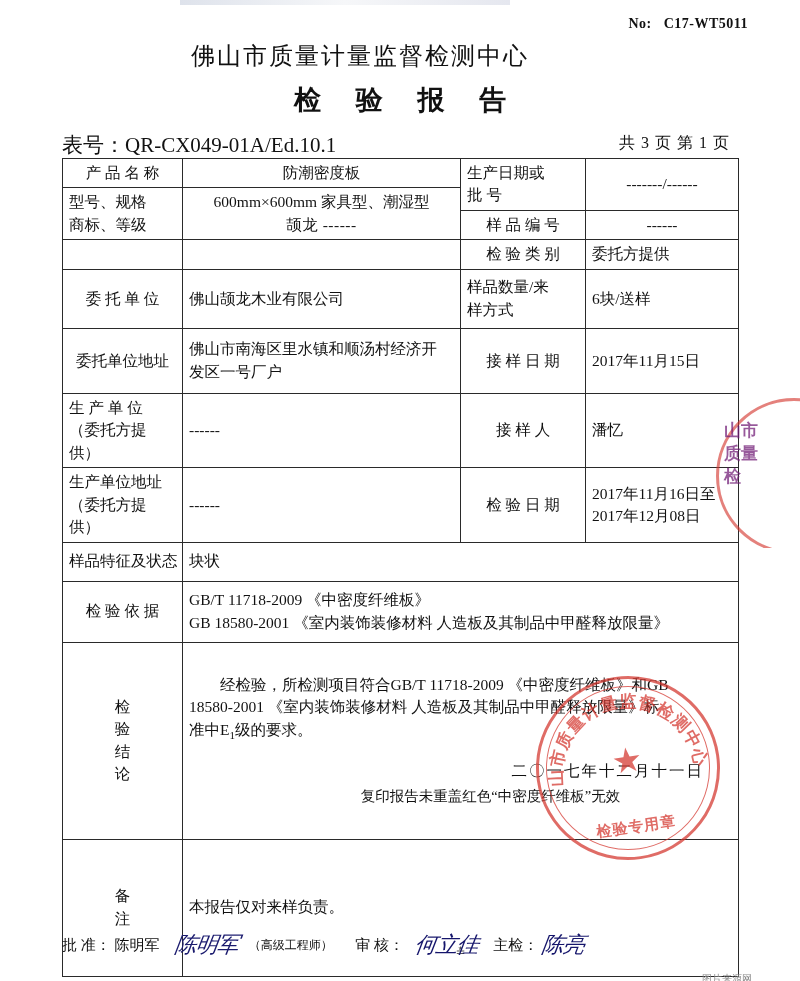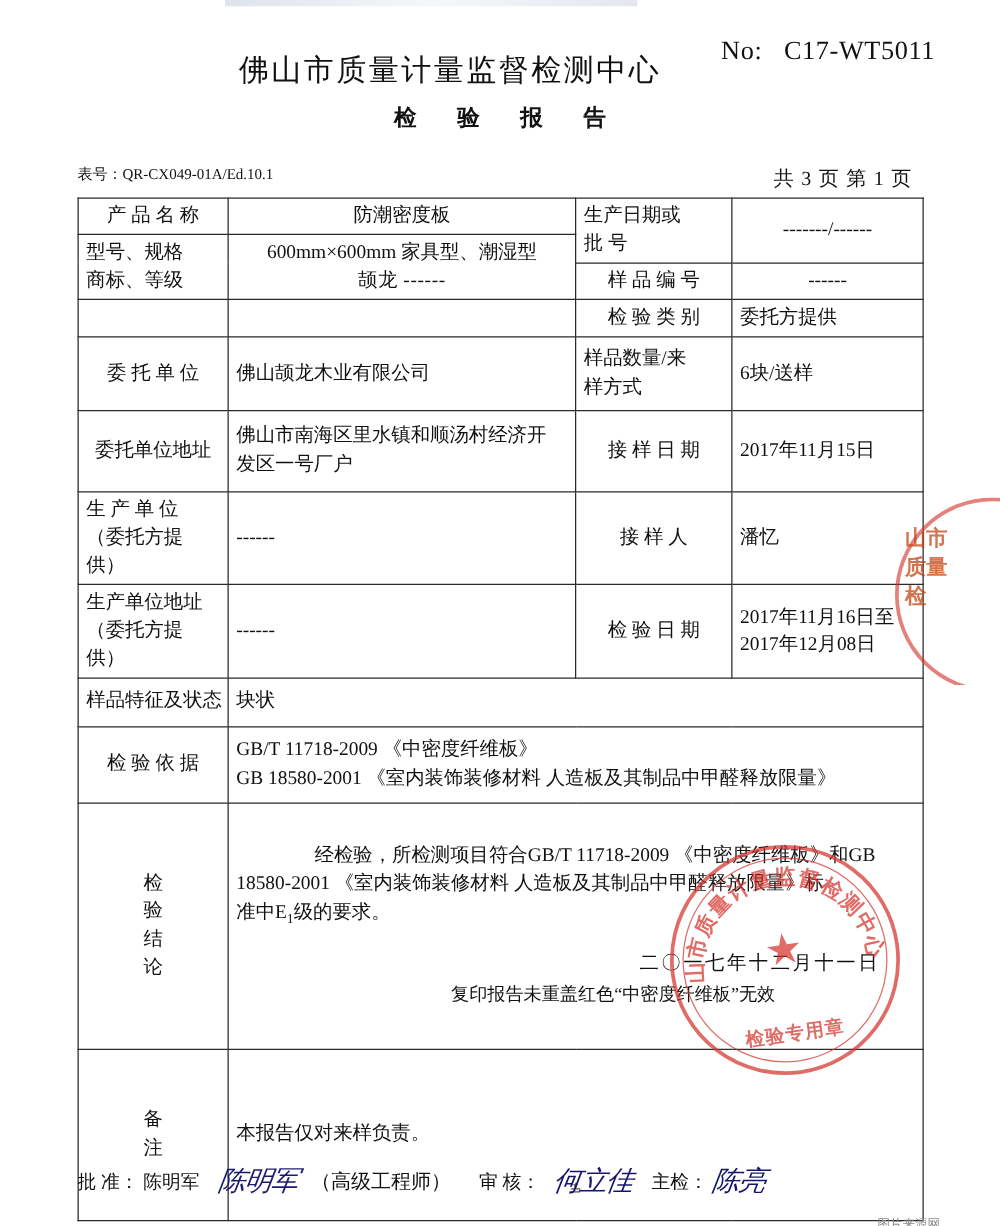--- a/index.html
+++ b/index.html
@@ -25,52 +25,53 @@
     position: absolute;
     top: 0px;
     left: 180px;
     width: 330px;
     height: 5px;
     background: linear-gradient(90deg, rgba(180,190,210,.55), rgba(210,215,225,.25), rgba(190,195,215,.5));
     opacity: .8;
   }
   .docno {
     position: absolute;
-    top: 28px;
+    top: 16px;
     right: 52px;
-    font-size: 21px;
+    font-size: 14px;
     letter-spacing: .5px;
     white-space: nowrap;
+    font-weight: bold;
   }
   .org-title {
     position: absolute;
     top: 40px;
     left: 0;
     width: 720px;
     text-align: center;
     font-size: 24px;
     letter-spacing: 2px;
     font-weight: 400;
   }
   .report-title {
     position: absolute;
     top: 82px;
     left: 0;
     width: 800px;
     text-align: center;
-    font-size: 18px;
+    font-size: 27px;
     letter-spacing: 14px;
     font-weight: 600;
     text-indent: 14px;
   }
   .form-no {
     position: absolute;
     top: 131px;
     left: 62px;
-    font-size: 12px;
+    font-size: 21px;
     white-space: nowrap;
   }
   .page-count {
     position: absolute;
     top: 133px;
     right: 70px;
     font-size: 16px;
     letter-spacing: 1px;
     white-space: nowrap;
   }
@@ -136,21 +137,20 @@
   .conclusion {
     font-size: 15.5px;
     line-height: 1.85;
     padding: 14px 14px 8px 14px;
     position: relative;
     height: 190px;
     vertical-align: top;
   }
   .conclusion .p1 {
     text-indent: 2em;
-    text-align: center;
   }
   .conclusion .sign-date {
     text-align: right;
     margin-top: 16px;
     padding-right: 28px;
     letter-spacing: 2px;
   }
   .conclusion .note {
     text-align: center;
     margin-top: 4px;
@@ -189,21 +189,21 @@
   .sig-hand {
     font-family: "DejaVu Serif", serif;
     font-style: italic;
     font-size: 22px;
     color: #1a1a6e;
     letter-spacing: -1px;
     transform: skewX(-8deg);
     display: inline-block;
   }
   .sig-hand.blue { color: #15156b; }
-  .small-note { font-size: 16px; }
+  .small-note { font-size: 12px; }
   .footer-right-mark {
     position: absolute;
     right: 48px;
     top: 972px;
     font-size: 10px;
     color: #8a8a8a;
   }
 
   
   .stamp-main {
@@ -265,21 +265,21 @@
     width: 150px;
     height: 150px;
     border: 3px solid #d4342c;
     border-radius: 50%;
     opacity: .62;
   }
   .stamp-edge .chars {
     position: absolute;
     left: 14px;
     top: 22px;
-    color: #c2410c;
+    color: #701a75;
     opacity: .72;
     font-size: 17px;
     line-height: 1.35;
     font-weight: 700;
   }
   .arc-text {
     fill: #d4342c;
     font-size: 17px;
     font-weight: 700;
     letter-spacing: 1px;

